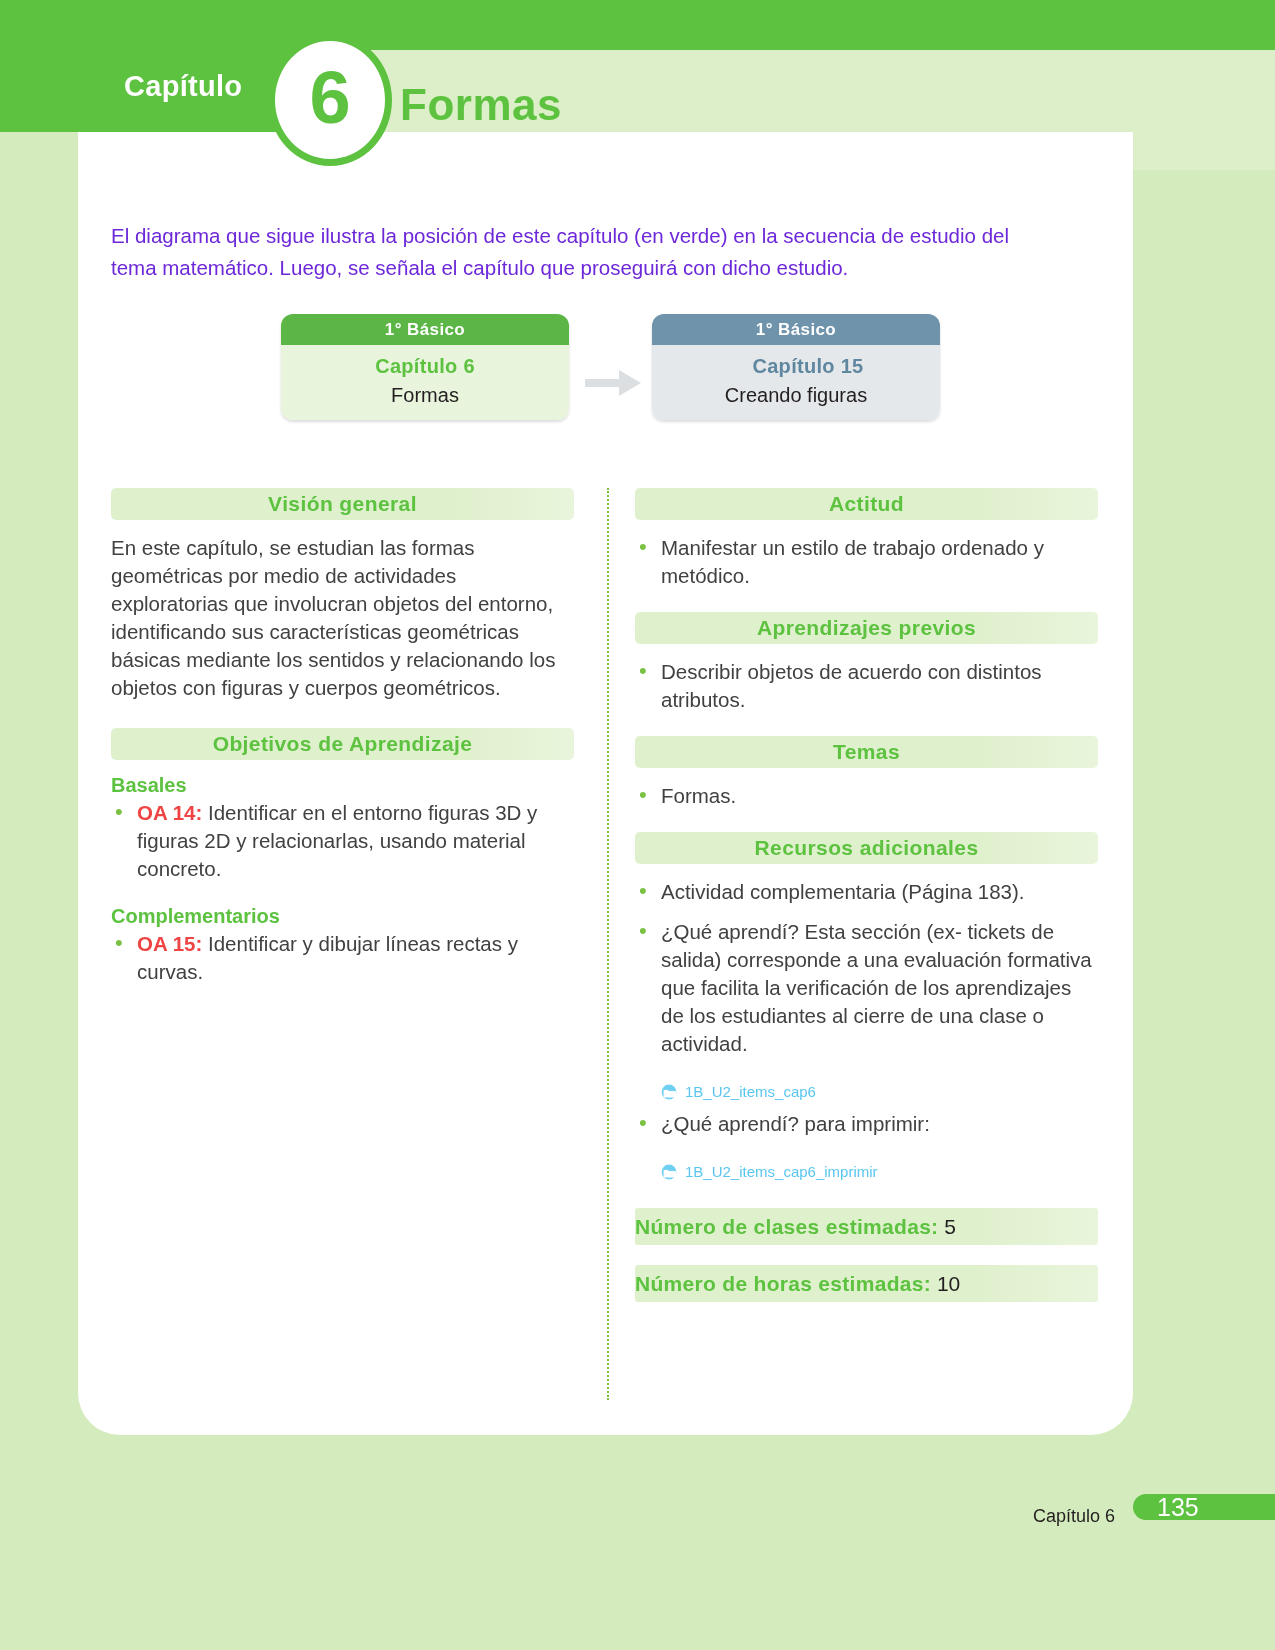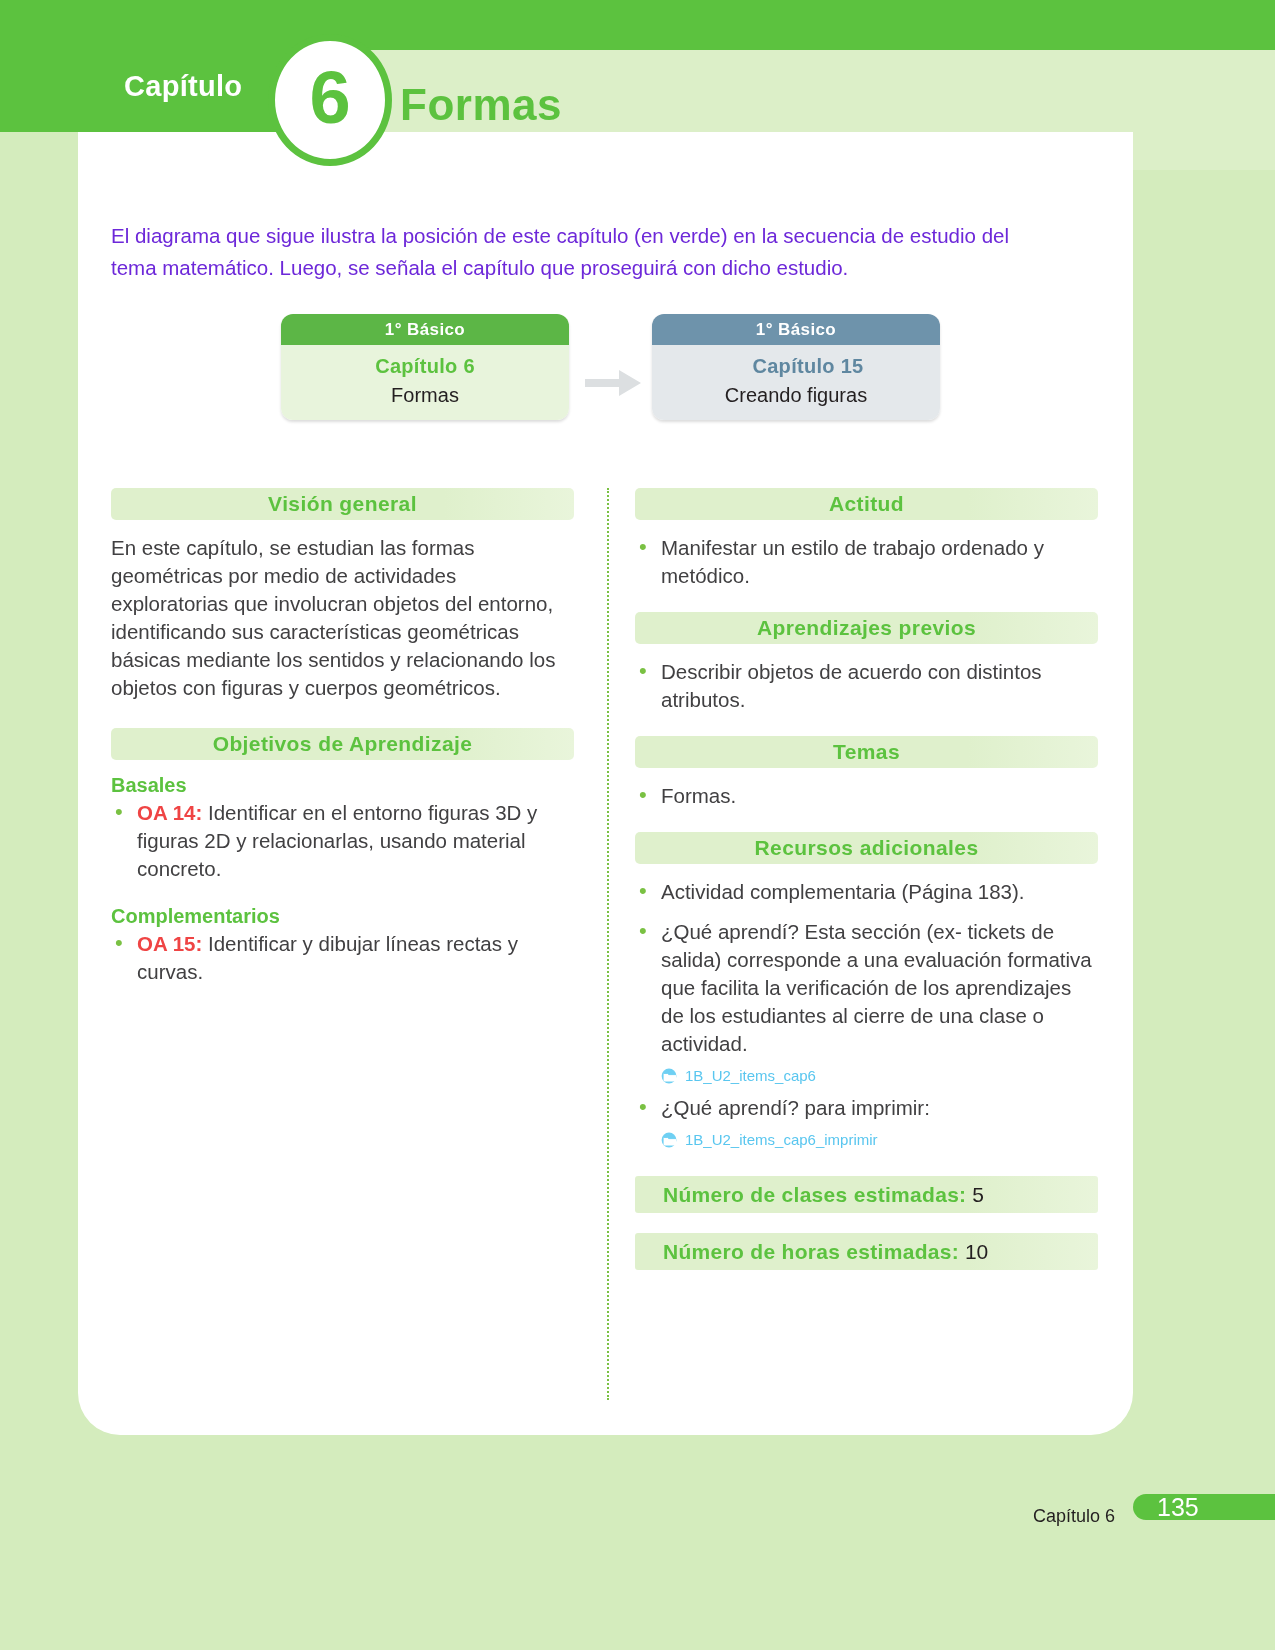--- a/index.html
+++ b/index.html
@@ -250,31 +250,30 @@
   .oa-label {
     font-weight: bold;
     color: #ef4444;
   }
 
   
   .file-link {
     display: flex;
     align-items: center;
     gap: 6px;
-    margin-top: 4px;
+    margin-top: 20px;
     font-size: 15px;
     color: #59c6ef;
   }
   .file-icon { flex: 0 0 auto; }
 
   
   .est-box {
     height: 37px;
     line-height: 37px;
-    padding-left: 28px;
     font-size: 21px;
     background: linear-gradient(to right, #dff0cc 0%, #dff0cc 72%, #e9f5db 100%);
     border-radius: 3px;
     margin-top: 20px;
     color: #231f20;
   }
   .est-label {
     font-weight: bold;
     color: #5cc23f;
     letter-spacing: 0.3px;

